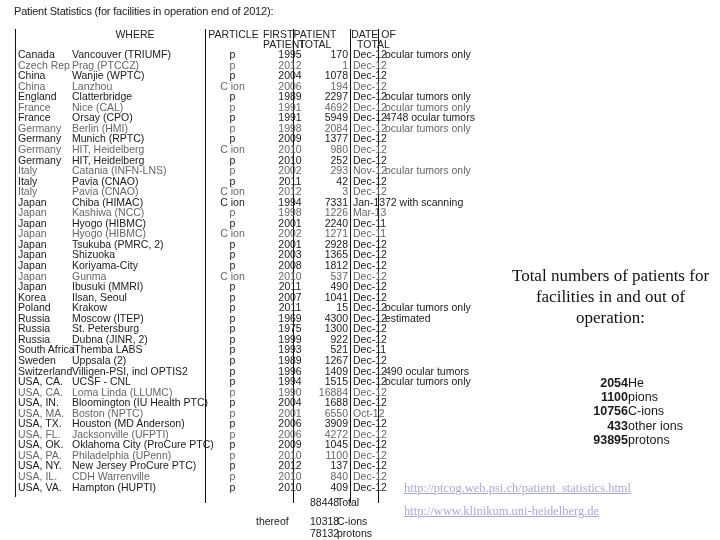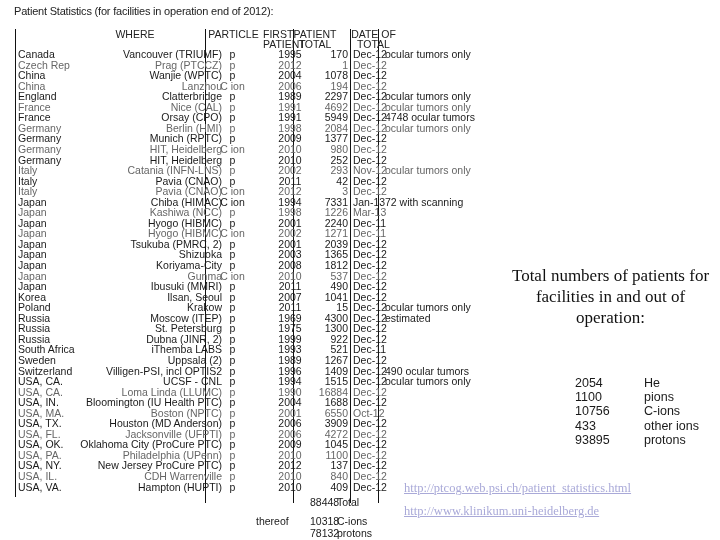--- a/index.html
+++ b/index.html
@@ -3,34 +3,34 @@
 <meta charset="utf-8">
 <style>
   html, body { margin:0; padding:0; }
   body { width:720px; height:540px; background:#ffffff; position:relative; overflow:hidden;
          font-family:"Liberation Sans", sans-serif; color:#1a1a1a; }
   .title { position:absolute; left:14px; top:5px; font-size:11px; letter-spacing:-0.2px; color:#222; }
   .tbl { position:absolute; left:15px; top:29px; }
   .hdr { position:absolute; top:0; font-size:10.5px; line-height:10px; text-align:center; color:#222; }
   .row { position:absolute; left:0; height:10.5px; font-size:10.5px; line-height:10.5px; white-space:nowrap; }
   .c-country { position:absolute; left:3px; width:68px; }
-  .c-where { position:absolute; left:57px; width:150px;text-align:right; }
+  .c-where { position:absolute; left:57px; width:150px; }
   .c-particle { position:absolute; left:190px; width:55px; text-align:center; }
   .c-first { position:absolute; left:253px; width:44px; text-align:center; }
   .c-total { position:absolute; left:295px; width:38px; text-align:right; }
   .c-date { position:absolute; left:338px; width:42px; text-align:left; }
   .c-note { position:absolute; left:370px; width:120px; }
   .vline { position:absolute; width:1px; background:#111; }
   .faint { color:#666; }
   .sumtext { position:absolute; font-size:10.5px; white-space:nowrap; }
   .desc { position:absolute; left:503px; top:265px; width:215px; font-family:"Liberation Serif", serif;
           font-size:17px; line-height:21px; color:#111;text-align:center; }
   .totals { position:absolute; left:575px; top:376px; font-size:12.5px; line-height:14.2px; }
   .tot-row { white-space:nowrap; }
-  .tot-num { display:inline-block; width:53px; text-align:left; margin-right:16px; }
+  .tot-num { display:inline-block; width:53px; text-align:right; margin-right:0;font-weight:bold; }
   .link { position:absolute; left:404px; font-family:"Liberation Serif", serif; font-size:12.5px;
           color:#a9a9d8; text-decoration:underline; white-space:nowrap; }
 </style>
 </head>
 <body>
 
 <div class="title">Patient Statistics (for facilities in operation end of 2012):</div>
 
 <div class="tbl">
 
@@ -207,21 +207,21 @@
         <span class="c-first">2002</span>
         <span class="c-total">1271</span>
         <span class="c-date">Dec-11</span>
         <span class="c-note"></span>
       </div>
       <div class="row" style="top: 209.9px;">
         <span class="c-country">Japan</span>
         <span class="c-where">Tsukuba (PMRC, 2)</span>
         <span class="c-particle">p</span>
         <span class="c-first">2001</span>
-        <span class="c-total">2039</span>
+        <span class="c-total">2928</span>
         <span class="c-date">Dec-12</span>
         <span class="c-note"></span>
       </div>
       <div class="row" style="top: 220.45px;">
         <span class="c-country">Japan</span>
         <span class="c-where">Shizuoka</span>
         <span class="c-particle">p</span>
         <span class="c-first">2003</span>
         <span class="c-total">1365</span>
         <span class="c-date">Dec-12</span>

